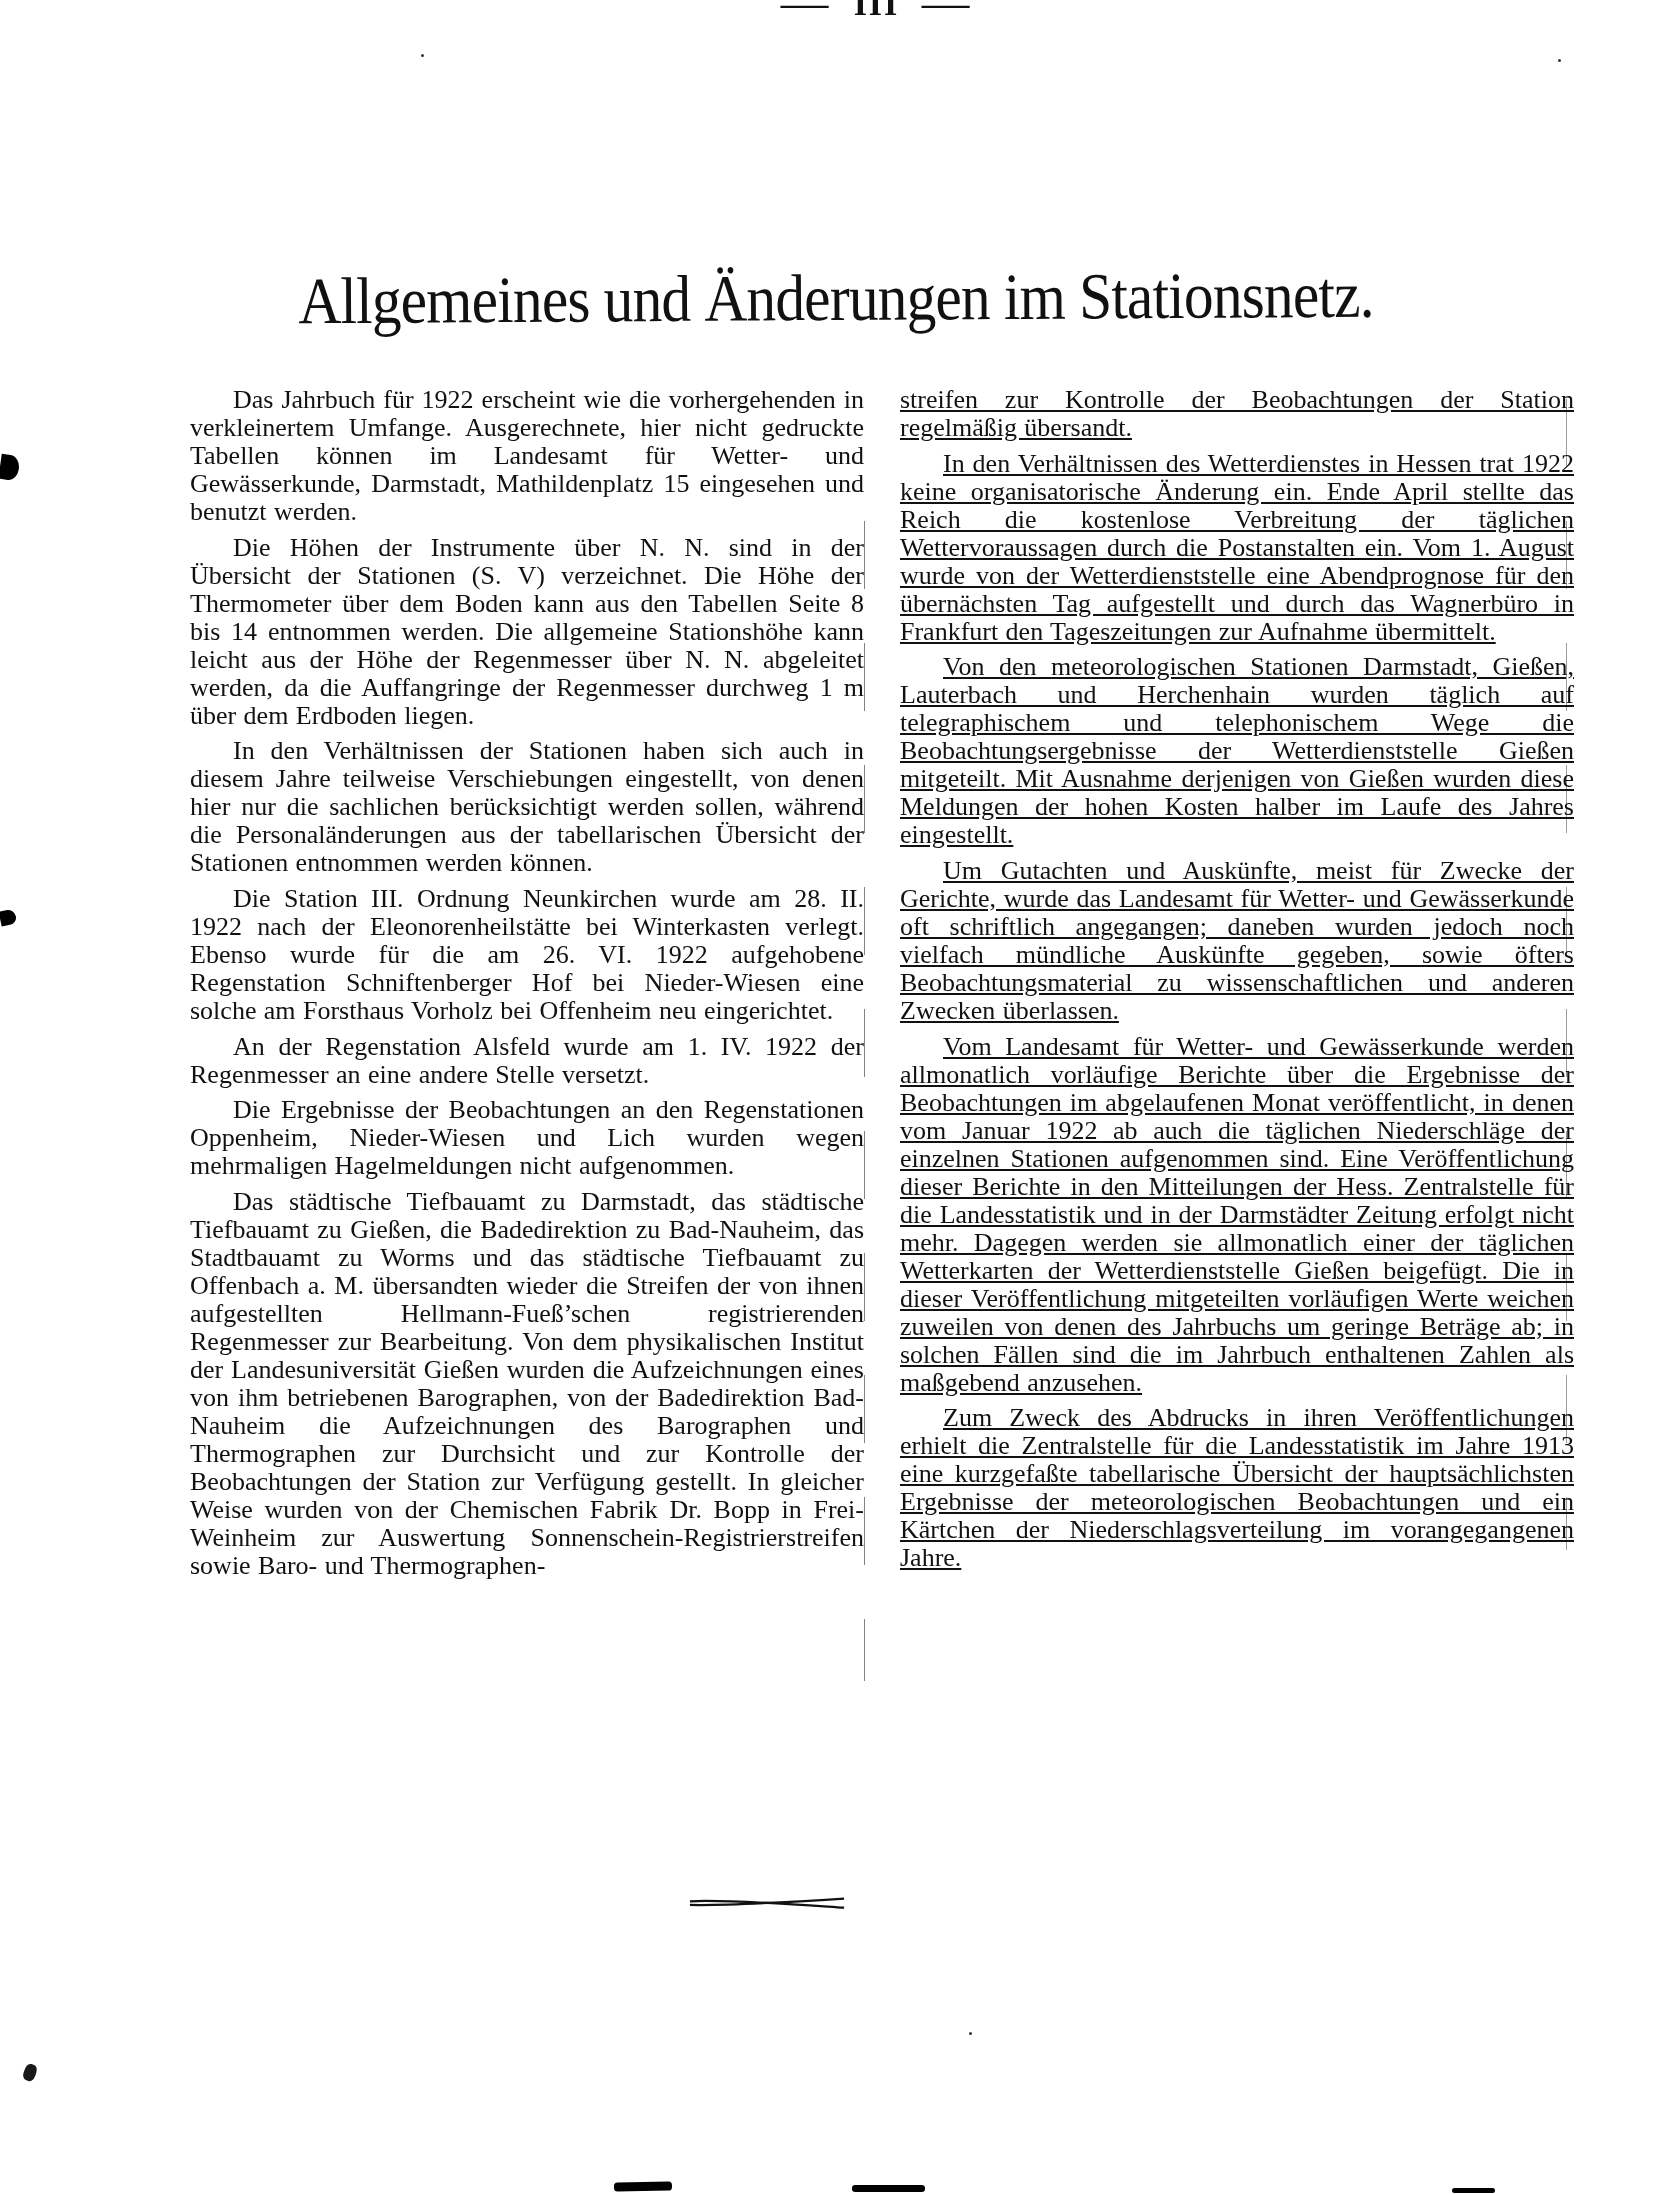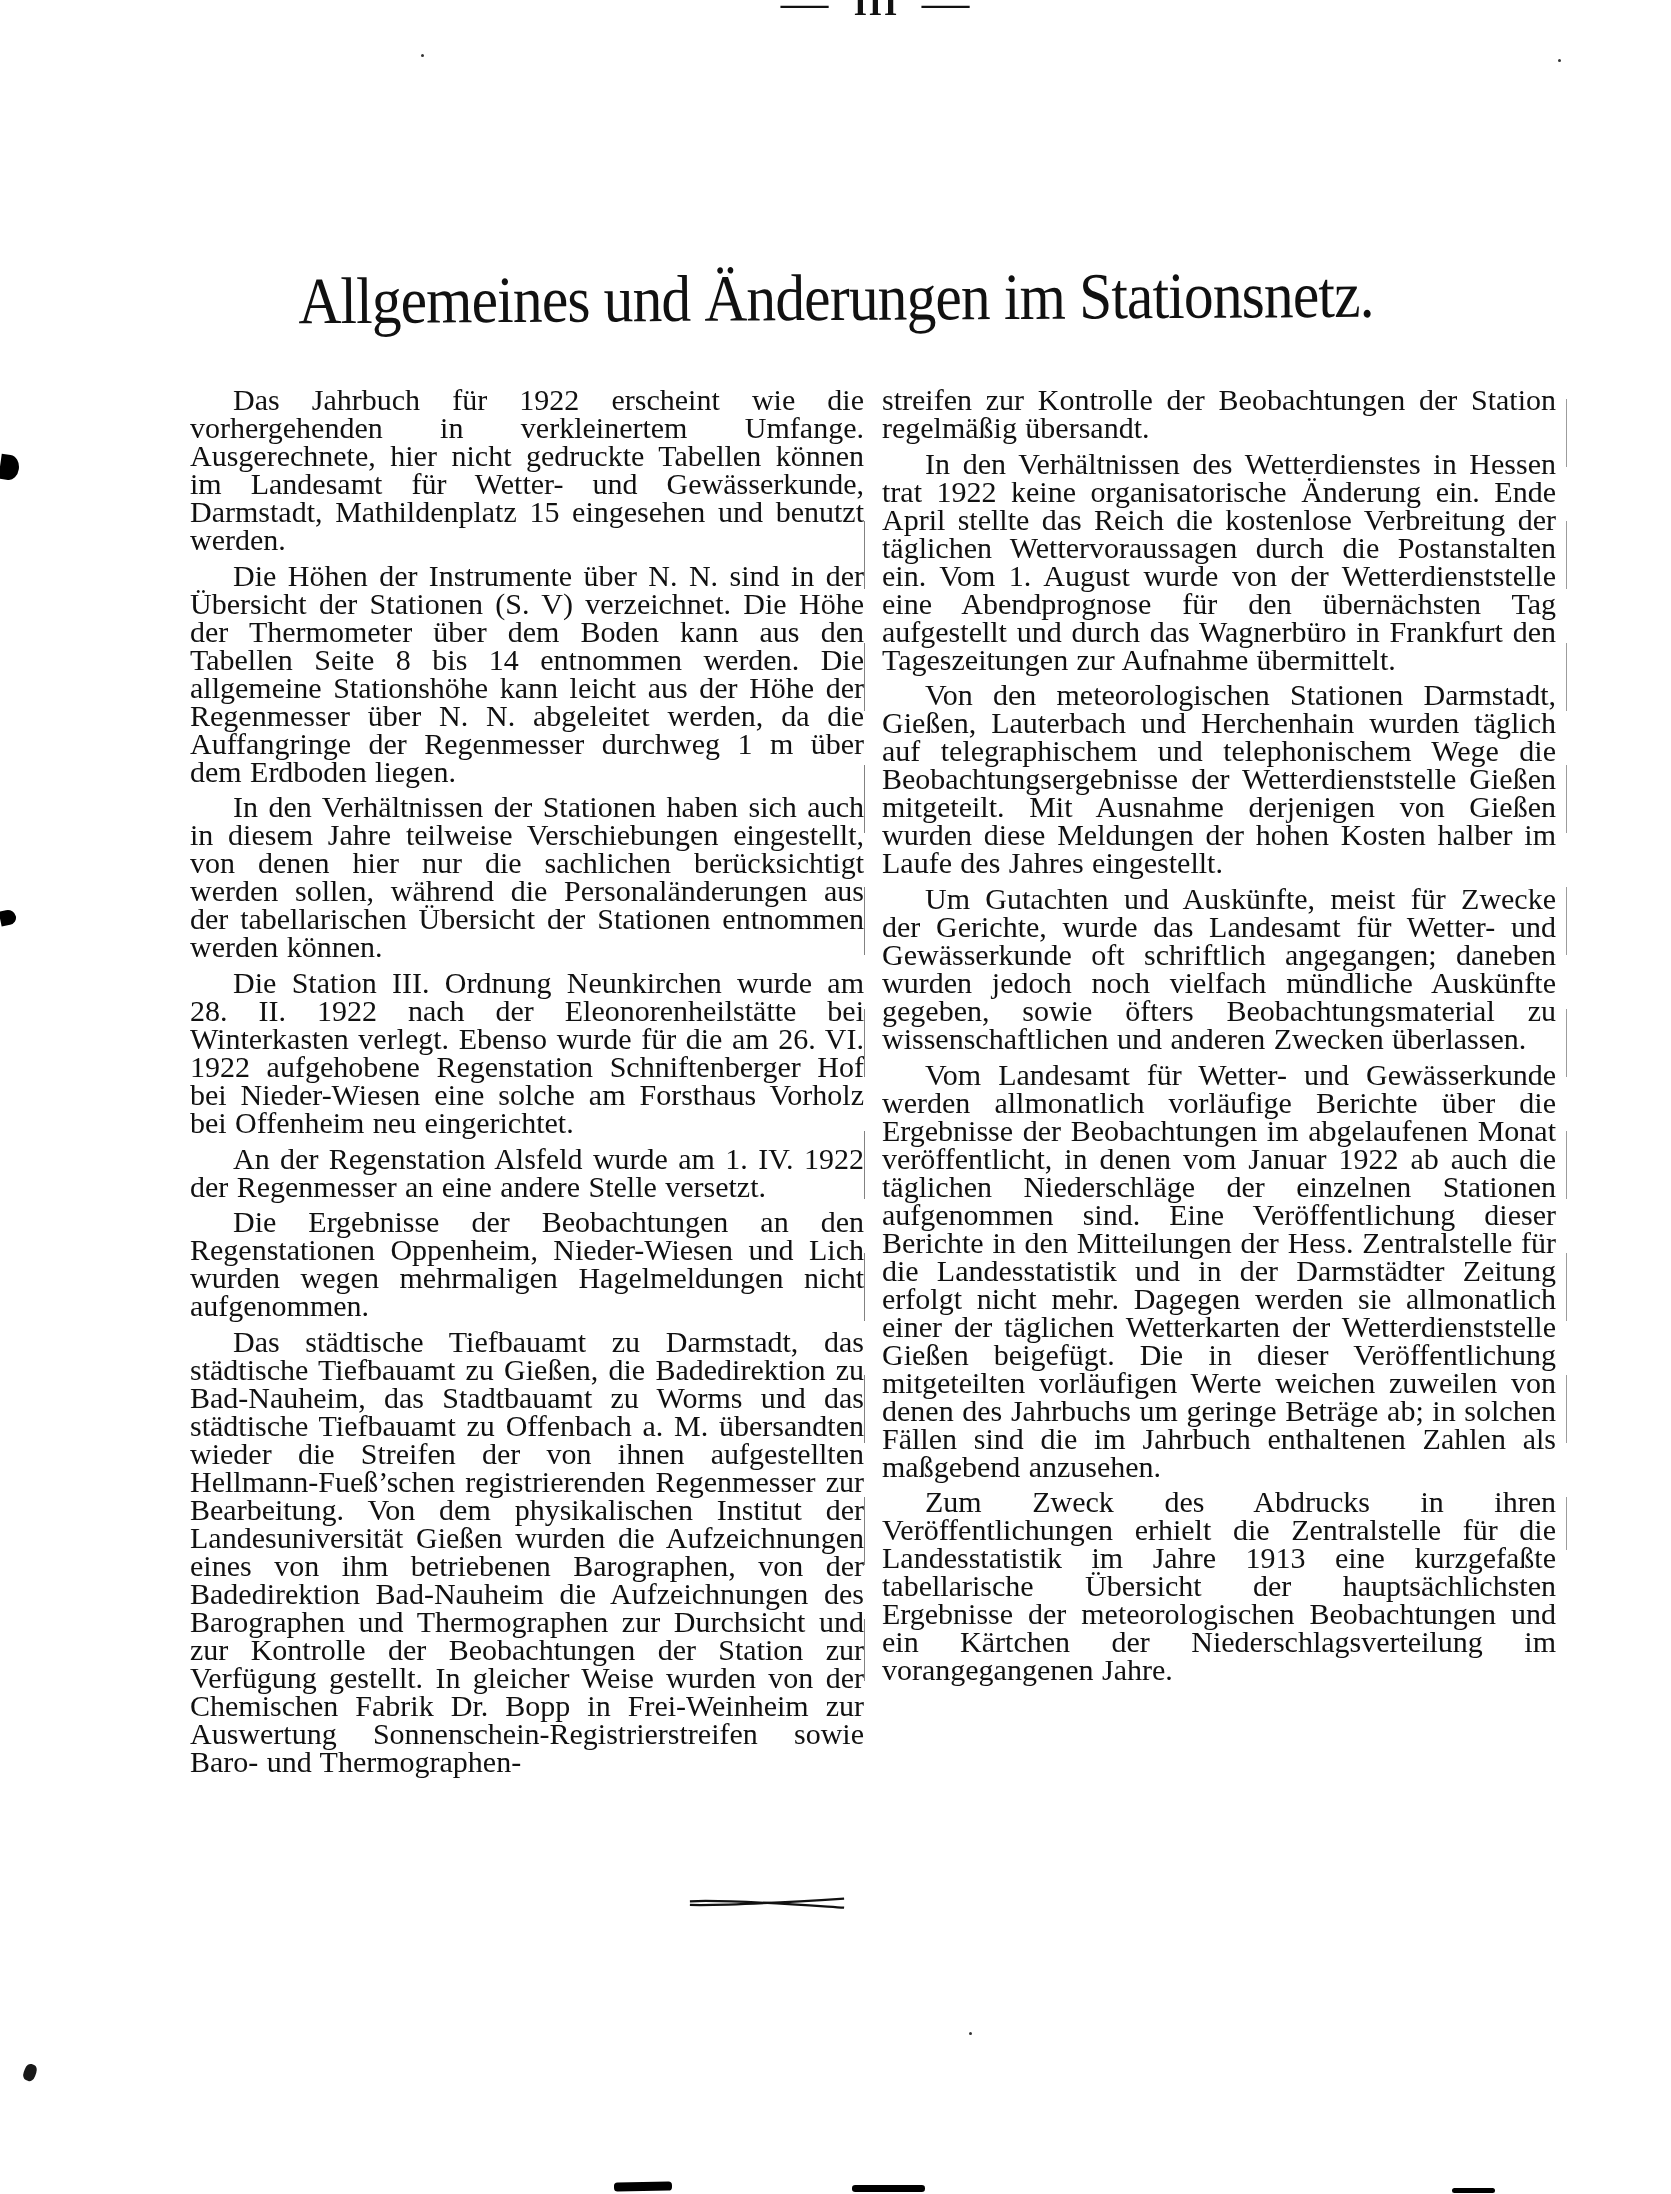--- a/index.html
+++ b/index.html
@@ -23,26 +23,26 @@
     position:absolute;top:260px;left:0;width:100%;
     text-align:center;
     font-size:66px;font-weight:normal;
     letter-spacing:-0.9px;white-space:nowrap;
     transform:rotate(-0.35deg) scaleX(0.9);
     transform-origin:center;
   }
   
   .col{
     position:absolute;top:386px;width:674px;
-    font-size:30px;line-height:28px;
+    font-size:26px;line-height:28px;
     text-align:justify;
     word-spacing:0.9px;
   }
   .col-left{left:190px;}
-  .col-right{left:882px;}
+  .col-right{left:900px;text-decoration:underline;}
   .col p{margin:0 0 7.7px 0;text-indent:43px;}
   .col p.cont{text-indent:0;}
   
   .rule-v{
     position:absolute;width:1.4px;
     background:repeating-linear-gradient(180deg,#4c4c4c 0 68px,rgba(0,0,0,0) 68px 122px);
     opacity:.7;
   }
   .rule-col{left:864px;top:521px;height:1160px;}
   .rule-margin{left:1566px;top:399px;height:1151px;opacity:.55;}

